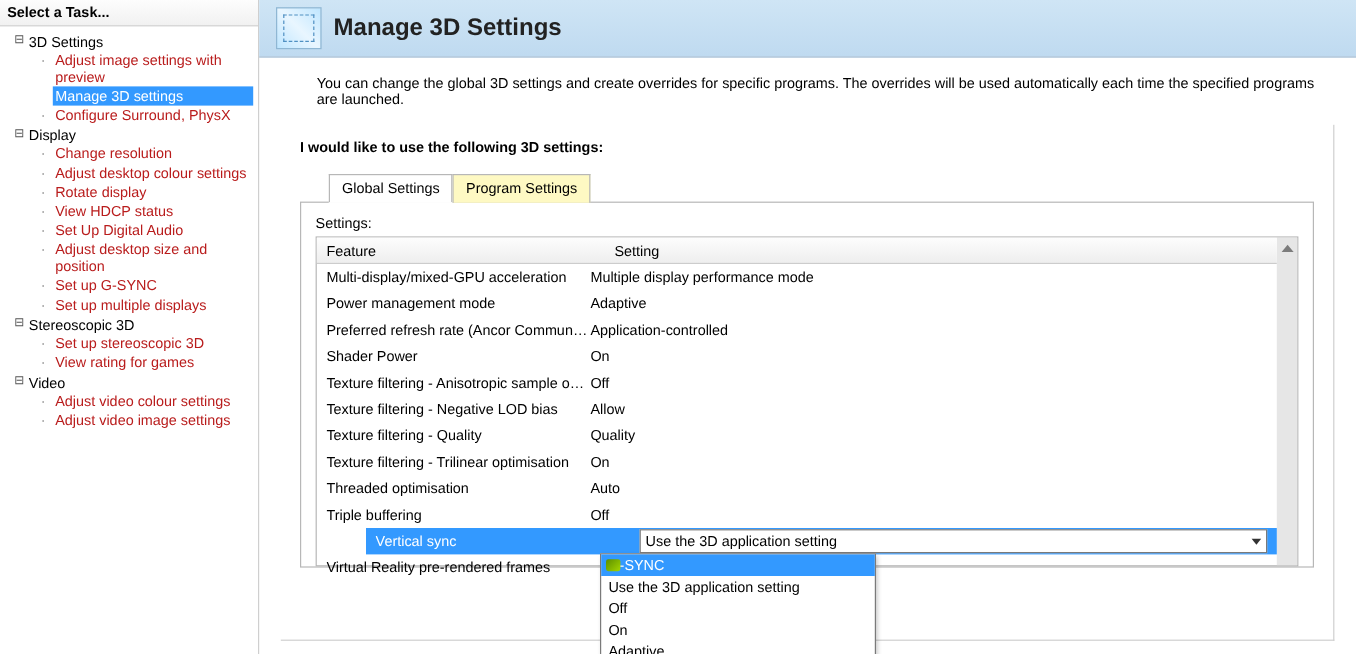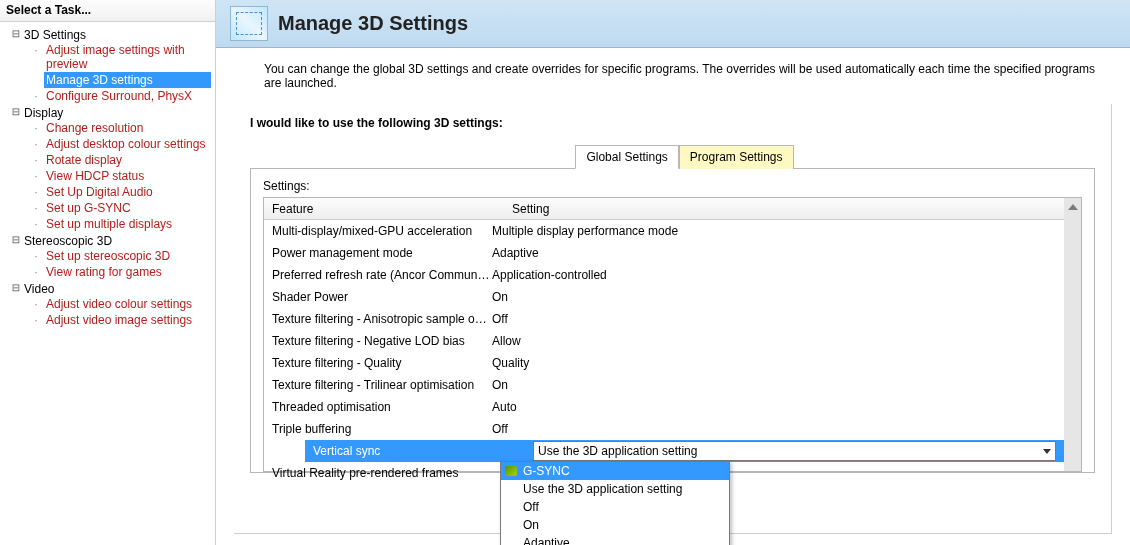--- a/index.html
+++ b/index.html
@@ -112,21 +112,20 @@
     position: relative;
     min-height: 430px;
   }
   .settings-heading {
     font-weight: 700;
     margin-bottom: 14px;
   }
   .tabs {
     display: flex;
     margin-left: 24px;
-    justify-content: center;
   }
   .tab {
     border: 1px solid #b7b7b7;
     border-bottom: none;
     padding: 4px 10px;
     background: #fef9c3;
     cursor: pointer;
     position: relative;
     top: 1px;
   }
@@ -189,21 +188,21 @@
     position:absolute;
     left: 236px;
     top: calc(22px + 22px*10 + 21px); 
     width: 230px;
     border:1px solid #7a7a7a;
     background:#fff;
     z-index:10;
     box-shadow:2px 2px 4px rgba(0,0,0,.25);
   }
   .dropdown .opt {
-    padding: 2px 6px 2px 22px;
+    padding: 2px 6px 2px 6px;
     cursor:pointer;
     position:relative;
   }
   .dropdown .opt.sel {
     background:#3399ff; color:#fff;
   }
   .dropdown .opt.sel::before{
     content:"";
     position:absolute; left:4px; top:4px;
     width:12px;height:10px;
@@ -222,20 +221,21 @@
             <li class="leaf">Adjust image settings with preview</li>
             <li class="leaf selected">Manage 3D settings</li>
             <li class="leaf">Configure Surround, PhysX</li>
           </ul></li>
         <li class="group"><span class="group-label">Display</span><ul>
             <li class="leaf">Change resolution</li>
             <li class="leaf">Adjust desktop colour settings</li>
             <li class="leaf">Rotate display</li>
             <li class="leaf">View HDCP status</li>
             <li class="leaf">Set Up Digital Audio</li>
+            <li class="leaf">Adjust desktop size and position</li>
             <li class="leaf">Set up G-SYNC</li>
             <li class="leaf">Set up multiple displays</li>
           </ul></li>
         <li class="group"><span class="group-label">Stereoscopic 3D</span><ul>
             <li class="leaf">Set up stereoscopic 3D</li>
             <li class="leaf">View rating for games</li>
           </ul></li>
         <li class="group"><span class="group-label">Video</span><ul>
             <li class="leaf">Adjust video colour settings</li>
             <li class="leaf">Adjust video image settings</li>

